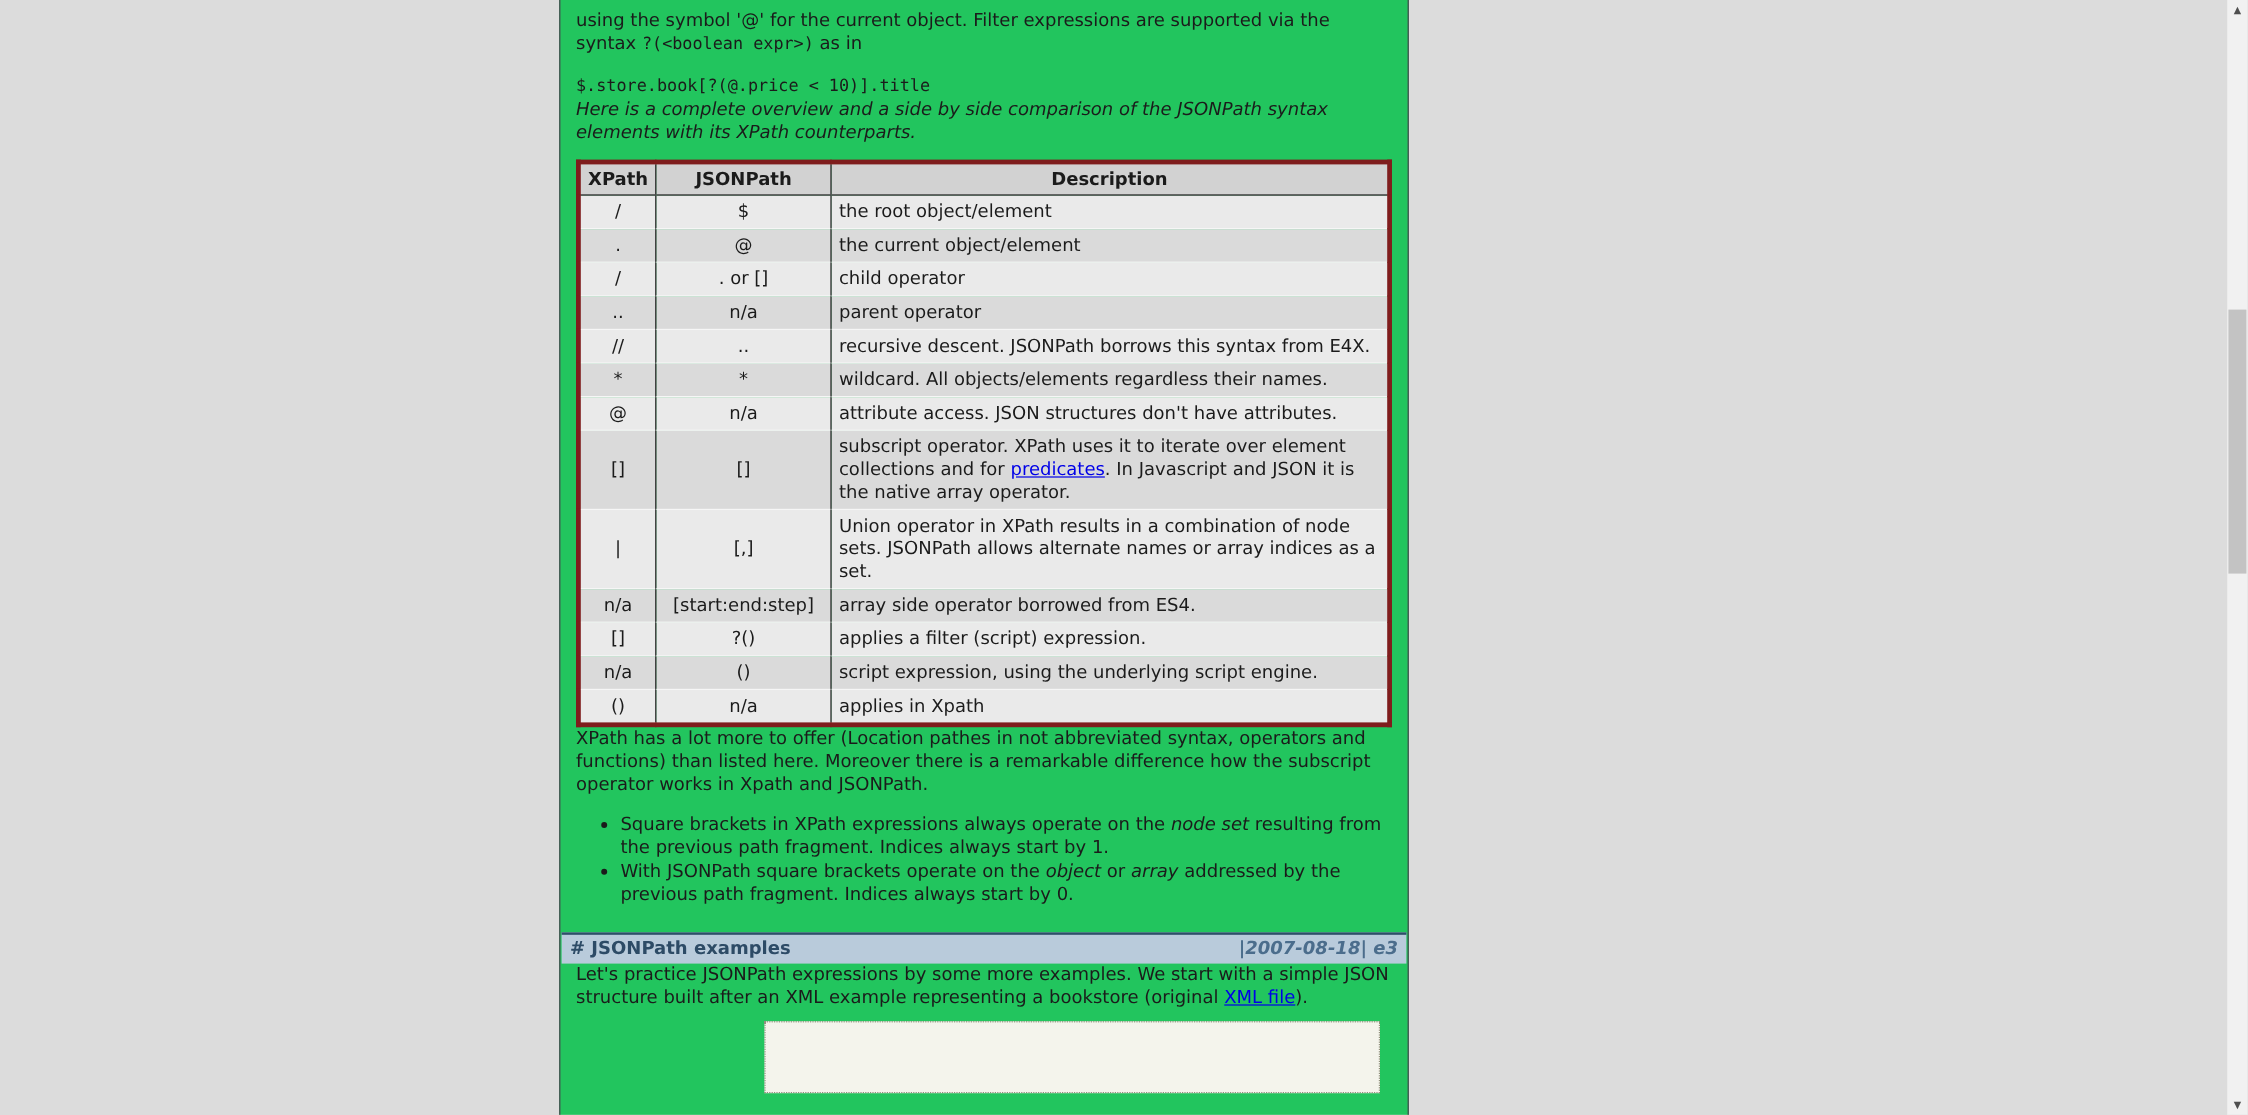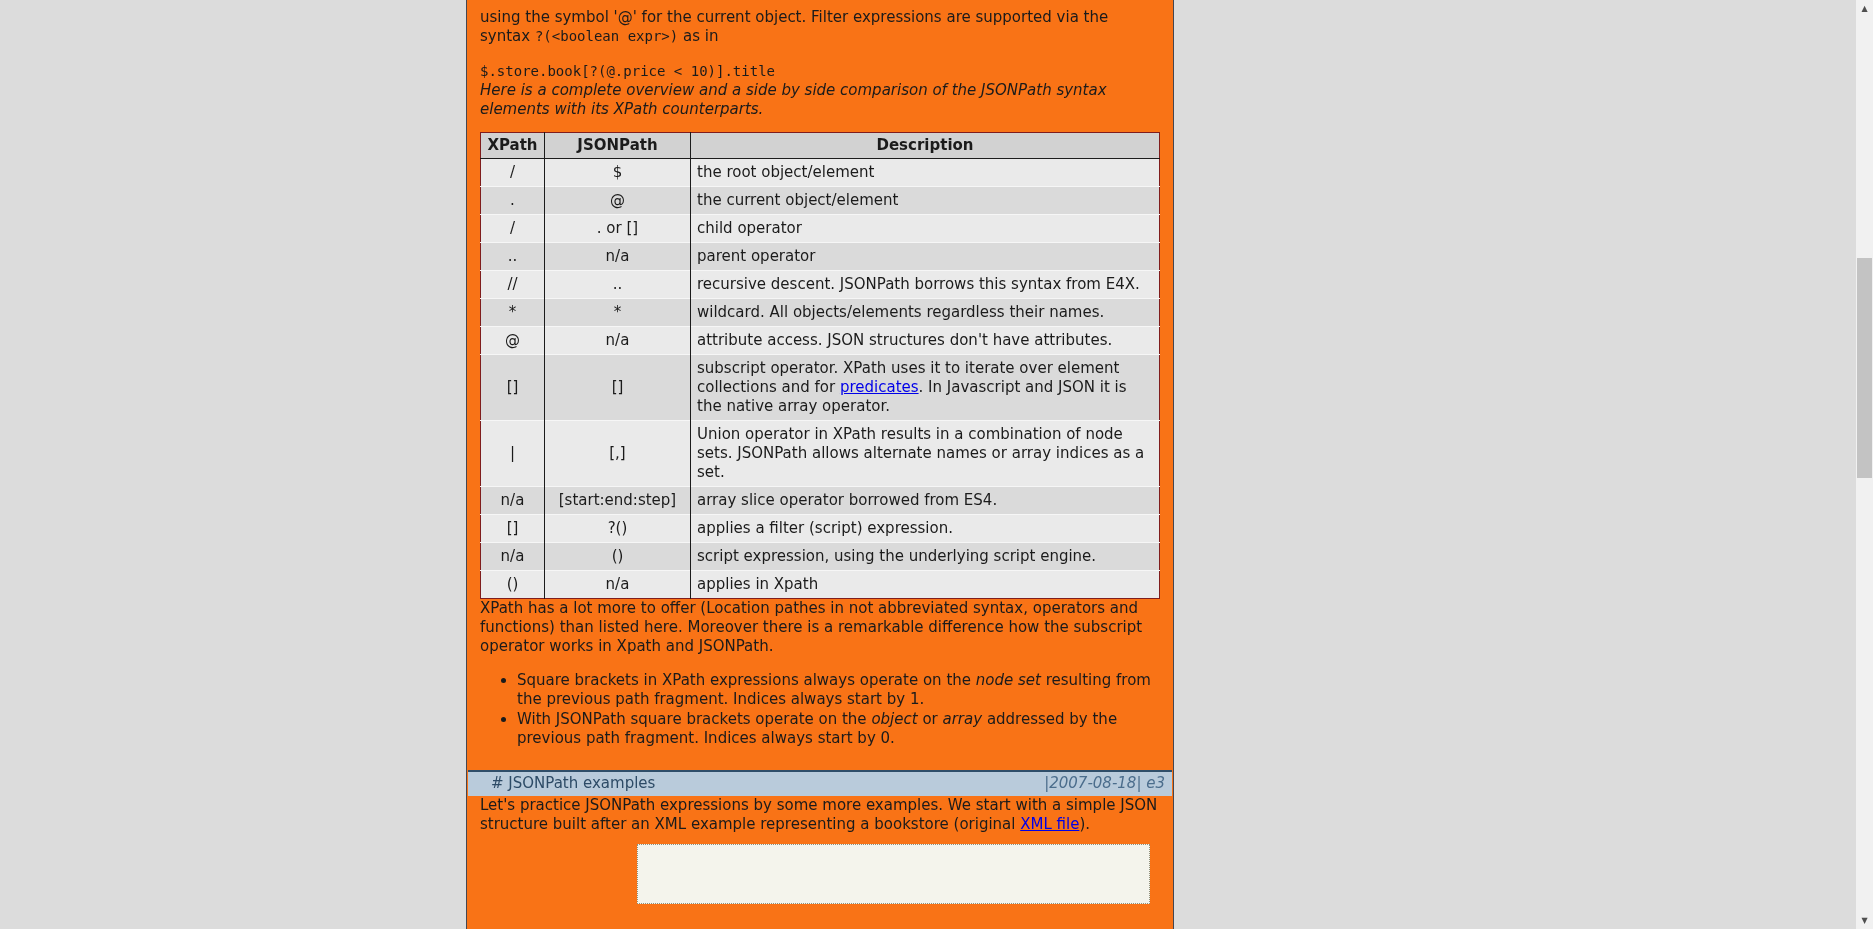--- a/index.html
+++ b/index.html
@@ -5,42 +5,42 @@
   html,body{margin:0;padding:0;}
   body{
     width:1873px;height:929px;overflow:hidden;
     background:#dcdcdc;
     font-family:"DejaVu Sans","Liberation Sans",sans-serif;
     color:#1b1b1b;
   }
   .content{
     position:absolute;left:466px;top:0;width:708px;height:929px;
     box-sizing:border-box;
-    background:#f97316;
+    background:#22c55e;
     border-left:1px solid #46464f;border-right:1px solid #46464f;
     padding:8px 13px 0 13px;
     font-size:15px;line-height:19px;
     overflow:hidden;
   }
   p.para{margin:0;}
   .mt-p2{margin-top:21px;font-style:italic;}
   .mt-p3{margin-top:20px;}
   .mt-p4{margin-top:12px;}
   code, .codeline{
     font-family:"DejaVu Sans Mono","Liberation Mono",monospace;
     font-size:14px;
   }
   .codeline{display:block;margin:16px 0 0 0;white-space:pre;}
   a{color:#0000e8;text-decoration:underline;cursor:pointer;}
 
   table.cmp{
     margin-top:13px;
     width:100%;
     border-collapse:collapse;
-    border:1px solid #7f1d1d;
+    border:4px solid #7f1d1d;
   }
   table.cmp th{
     background:#d2d2d2;
     font-weight:bold;text-align:center;
     padding:3px 6px;
     border-left:1px solid #1c1c1c;
     border-bottom:1px solid #1c1c1c;
   }
   table.cmp td{
     padding:4px 6px;
@@ -57,22 +57,22 @@
   td.desc{text-align:left;margin-top:23px;}
 
   ul.diffs{margin:15px 0 0 0;padding-left:37px;}
   ul.diffs li{margin-bottom:1px;}
 
   .section-header{
     display:flex;justify-content:space-between;align-items:center;
     margin:22px -12px 0 -12px;
     background:#b9cbdb;
     border-top:2px solid #2f4e69;
-    padding:2px 7px 3px 23px;
-    font-weight:normal;
+    padding:2px 7px 3px 7px;
+    font-weight:bold;
     color:#2d4b66;
   }
   .section-meta{font-style:italic;color:#4b6d8c;}
 
   .code-box{
     margin:10px 0 0 157px;
     width:513px;height:60px;
     background:#f4f4ec;
     border:1px dotted #90907c;
     box-sizing:border-box;
@@ -161,21 +161,21 @@
           <td class="desc"><span>subscript operator. XPath uses it to iterate over element collections and for </span><a href="#">predicates</a><span>. In Javascript and JSON it is the native array operator.</span></td>
         </tr>
         <tr class="odd">
           <td class="sym">|</td>
           <td class="sym">[,]</td>
           <td class="desc"><span>Union operator in XPath results in a combination of node sets. JSONPath allows alternate names or array indices as a set.</span></td>
         </tr>
         <tr class="even">
           <td class="sym">n/a</td>
           <td class="sym">[start:end:step]</td>
-          <td class="desc"><span>array slice operator borrowed from ES4.</span></td>
+          <td class="desc"><span>array side operator borrowed from ES4.</span></td>
         </tr>
         <tr class="odd">
           <td class="sym">[]</td>
           <td class="sym">?()</td>
           <td class="desc"><span>applies a filter (script) expression.</span></td>
         </tr>
         <tr class="even">
           <td class="sym">n/a</td>
           <td class="sym">()</td>
           <td class="desc"><span>script expression, using the underlying script engine.</span></td>

